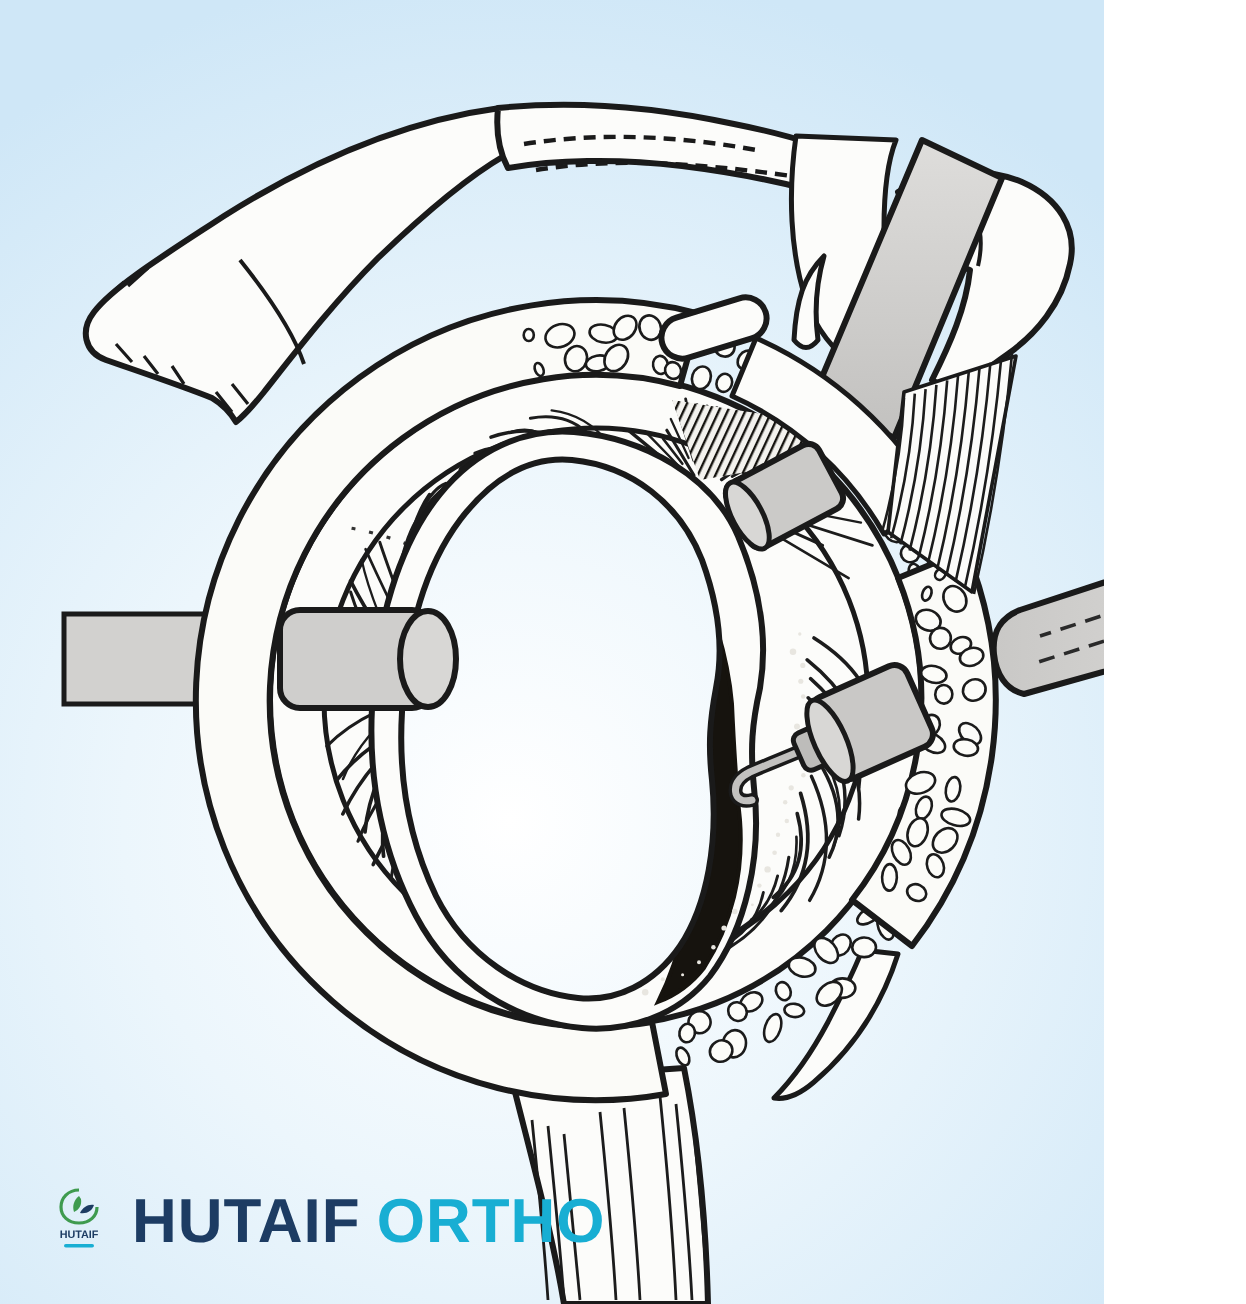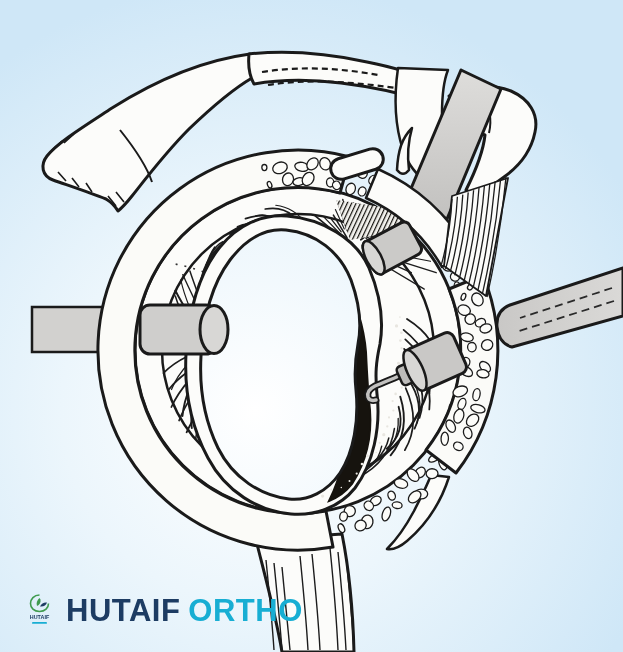--- a/index.html
+++ b/index.html
@@ -1,16 +1,16 @@
 <!DOCTYPE html>
 <html><head>
 <meta charset="utf-8">
 <style>
   html,body{margin:0;padding:0;background:#fff;}
-  #stage{position:relative;width:623px;height:652px;overflow:hidden;
+  #stage{position:relative;width:552px;height:652px;overflow:hidden;
          font-family:"Liberation Sans","DejaVu Sans",sans-serif;}
   #art{position:absolute;left:0;top:0;}
   #logo{position:absolute;left:26px;top:592px;display:flex;align-items:center;gap:13px;}
   #brand{font-weight:bold;font-size:31px;letter-spacing:.5px;white-space:nowrap;
          font-family:"Liberation Sans","DejaVu Sans",sans-serif;}
   #brand .navy{color:#1d3c63;} #brand .cyan{color:#18aed3;margin-left:8px;}
 </style>
 </head>
 <body>
 

